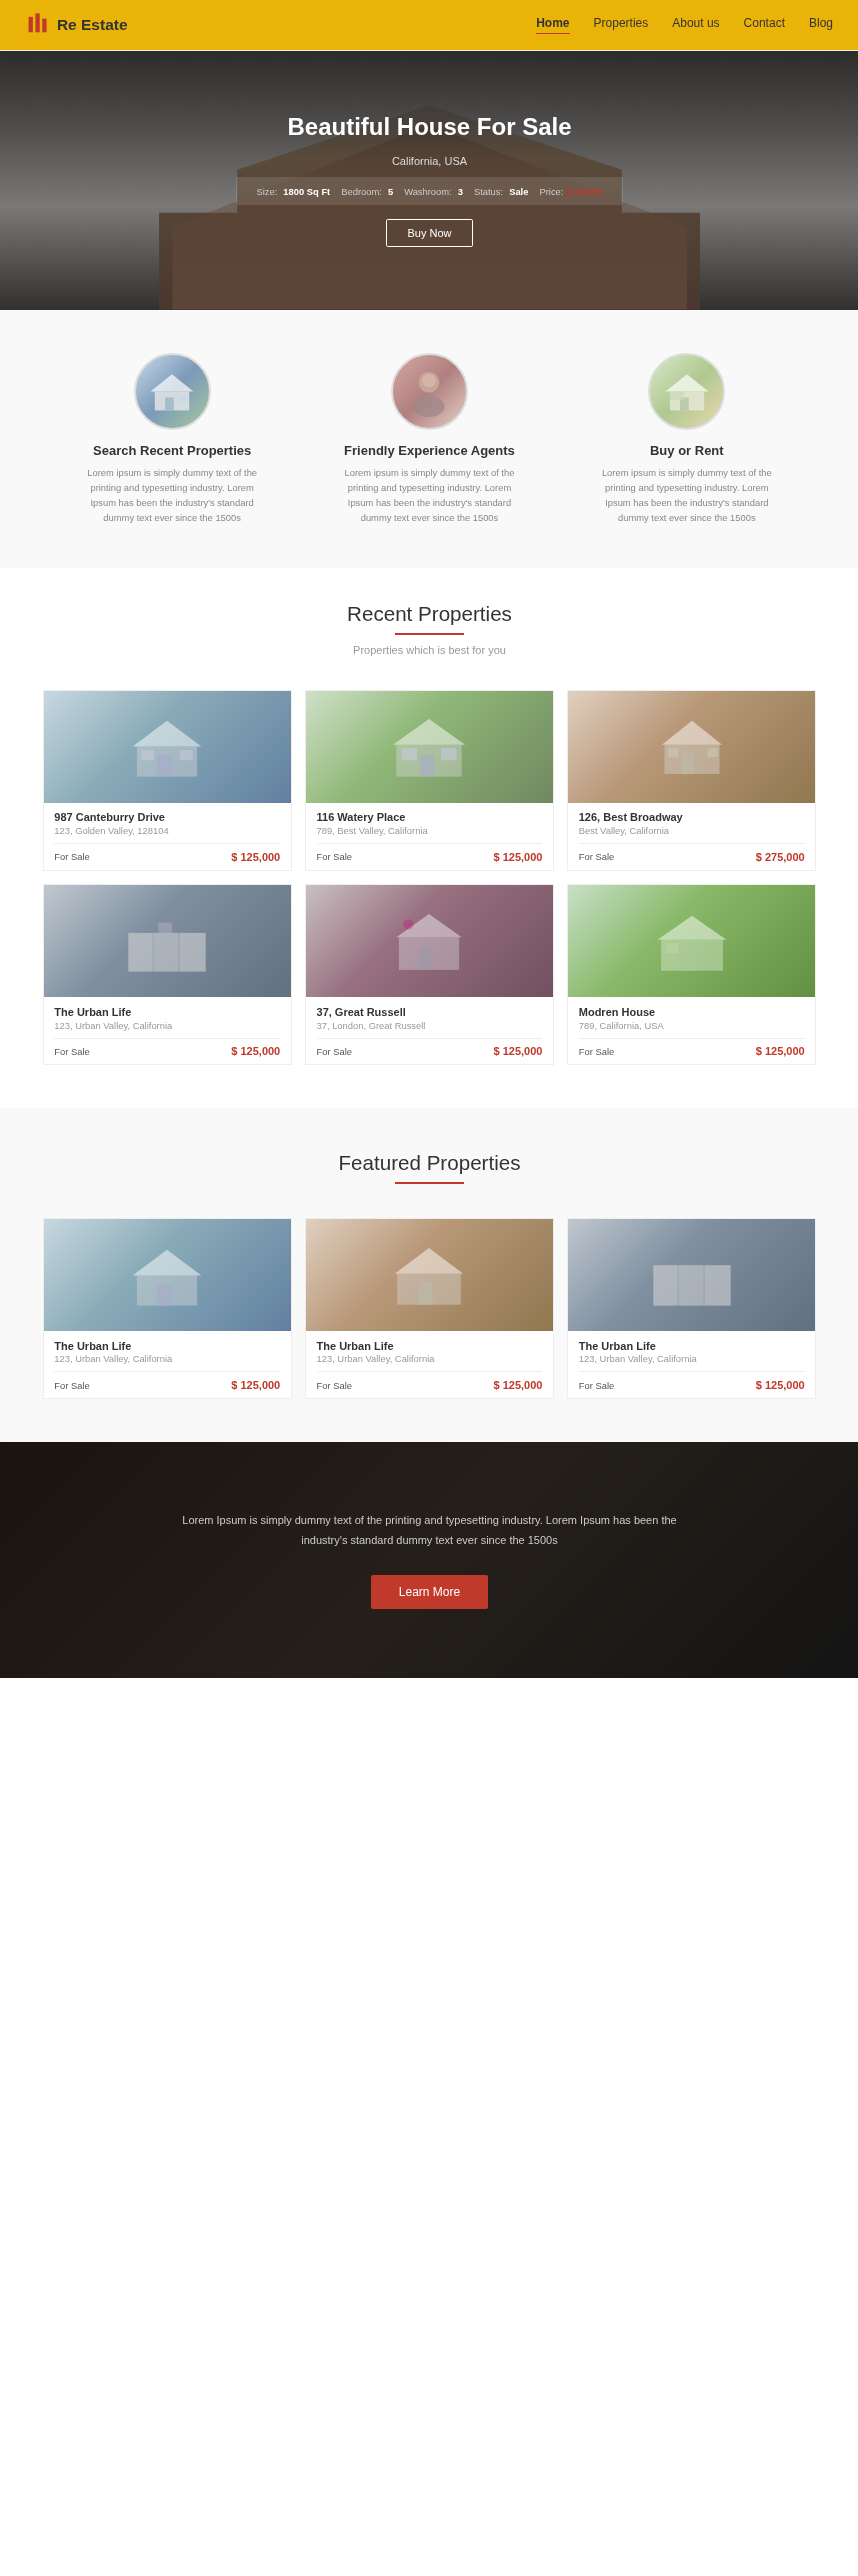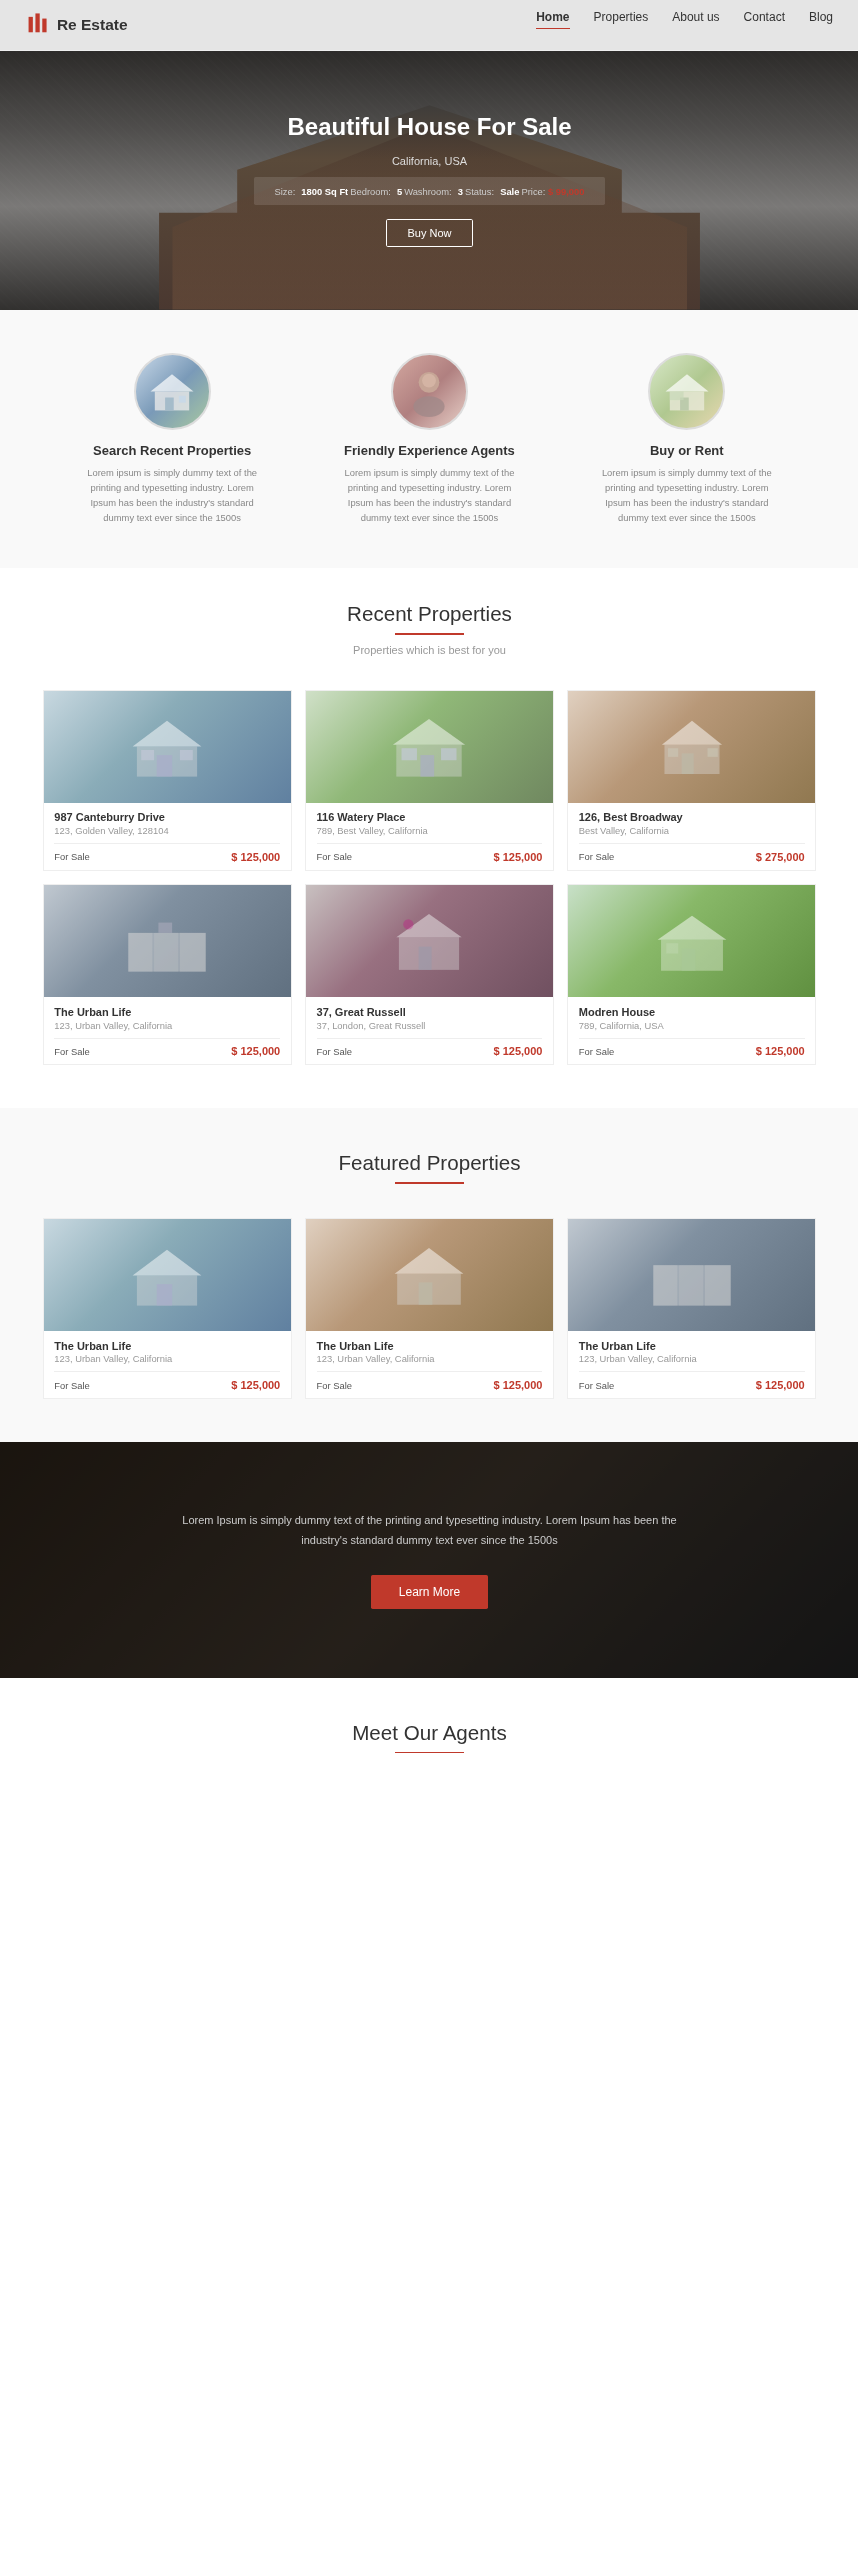--- a/index.html
+++ b/index.html
@@ -1,21 +1,21 @@
 <!DOCTYPE html>
 <html style="font-size:13.7px"><head>
   <meta charset="utf-8">
   <style>
     * { margin: 0; padding: 0; box-sizing: border-box; }
     body { font-family: Arial, sans-serif; background: #fff; width: 859px; }
 
     
     nav {
-      display: flex; align-items: flex-start; justify-content: space-between;
-      padding: 10.3px 26px; background: #e5e5e5;
+      display: flex; align-items: center; justify-content: space-between;
+      padding: 10.3px 26px; background: #eab308;
       border-bottom: 0.9px solid #eee; position: relative; z-index: 10;
     }
     .logo { display: flex; align-items: center; gap: 6.9px; }
     .logo-icon { color: #c0392b; font-size: 19px; }
     .logo-text { font-weight: bold; font-size: 15.5px; color: #333; }
     .nav-links { display: flex; gap: 24px; }
     .nav-links a {
       text-decoration: none; color: #333; font-size: 12px;
       padding-bottom: 3.4px;
     }
@@ -36,21 +36,21 @@
       position: absolute; inset: 0;
       background: linear-gradient(180deg, #2c2c2c 0%, #555 30%, #888 60%, #333 100%);
       opacity: 0.85;
     }
     .hero-content {
       position: relative; z-index: 2; text-align: center; color: #fff;
     }
     .hero-title { font-size: 24px; font-weight: bold; margin-bottom: 13.7px; }
     .hero-details {
       background: rgba(255,255,255,0.12); padding: 8.6px 20.6px;
-      border-radius: 1.7px; display: flex; gap: 2px; margin-bottom: 13.7px;
+      border-radius: 1.7px; display: flex; gap: 11px; margin-bottom: 13.7px;
       align-items: center; font-size: 9.4px;
     }
     .hero-detail span.label { color: #ccc; }
     .hero-detail span.value { color: #fff; font-weight: bold; margin-left: 3.4px; }
     .hero-detail span.price { color: #c0392b; font-weight: bold; }
     .hero-btn {
       background: transparent; border: 0.9px solid #fff;
       color: #fff; padding: 6.9px 20.6px; font-size: 11px; cursor: pointer;
       border-radius: 1.7px;
     }
@@ -450,19 +450,15 @@
 
   </div>
 </section>
 
 <section class="cta-section">
   <p class="cta-desc">Lorem Ipsum is simply dummy text of the printing and typesetting industry. Lorem Ipsum has been the industry's standard dummy text ever since the 1500s</p>
   <button class="cta-btn">Learn More</button>
 </section>
 
 <section class="agents-section">
-  <div class="section-header" style="padding-top:8.6px;">
-    <h2>Meet Our Agents</h2>
-    <div class="underline"></div>
-  </div>
   <div style="height:69px;"></div>
 </section>
 
 
 </body></html>

